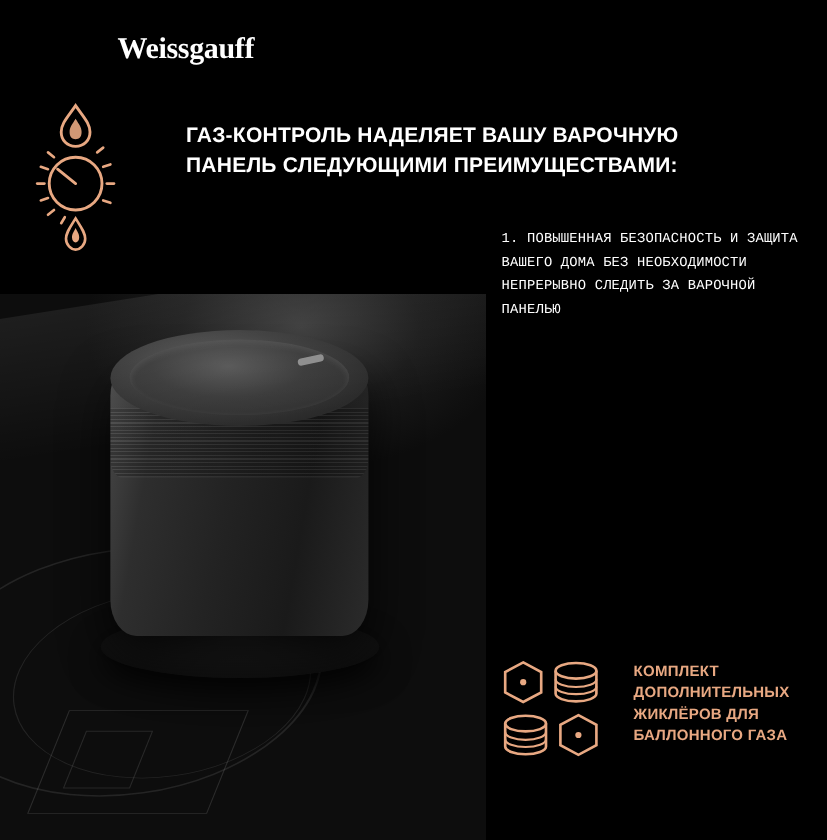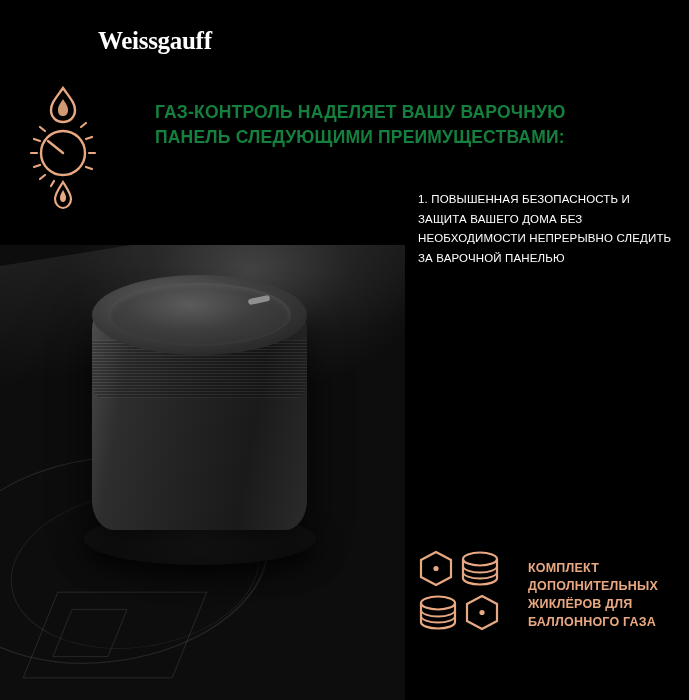--- a/index.html
+++ b/index.html
@@ -43,31 +43,32 @@
 
   
   .headline {
     position: absolute;
     left: 155px;
     top: 100px;
     width: 420px;
     font-size: 17.5px;
     font-weight: bold;
     line-height: 25px;
-    color: #15803d;
+    color: #ffffff;
     letter-spacing: 0.2px;
     text-transform: uppercase;
   }
 
   
   .benefits {
     position: absolute;
     left: 418px;
     top: 190px;
     width: 262px;
+    font-family: Liberation Mono, monospace;
   }
   .benefit {
     font-size: 11.5px;
     line-height: 19.5px;
     letter-spacing: 0.15px;
     color: #ffffff;
     text-transform: uppercase;
     margin-bottom: 24px;
   }
 
@@ -198,21 +199,21 @@
   }
 
   
   .jetkit {
     position: absolute;
     left: 418px;
     top: 548px;
     width: 262px;
     display: flex;
     gap: 14px;
-    align-items: center;
+    align-items: flex-start;
   }
   .jetkit-icons { width: 96px; height: 92px; flex: 0 0 96px; }
   .jetkit-text {
     font-size: 12.5px;
     font-weight: bold;
     line-height: 18px;
     color: #e8a882;
     text-transform: uppercase;
     letter-spacing: 0.2px;
     padding-top: 2px;

